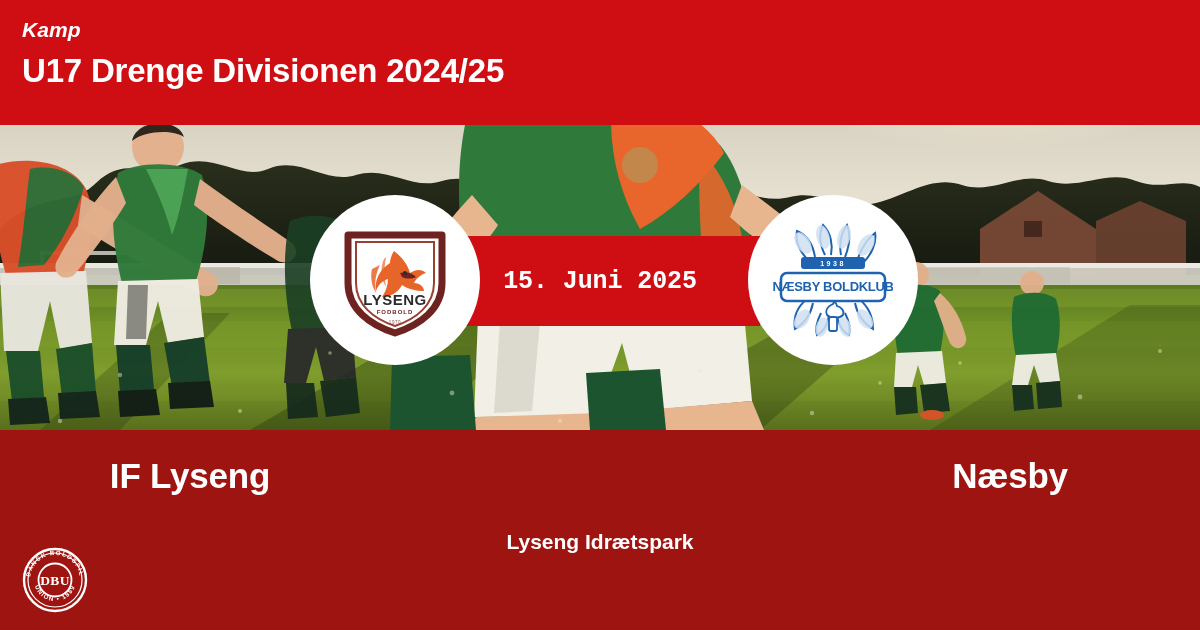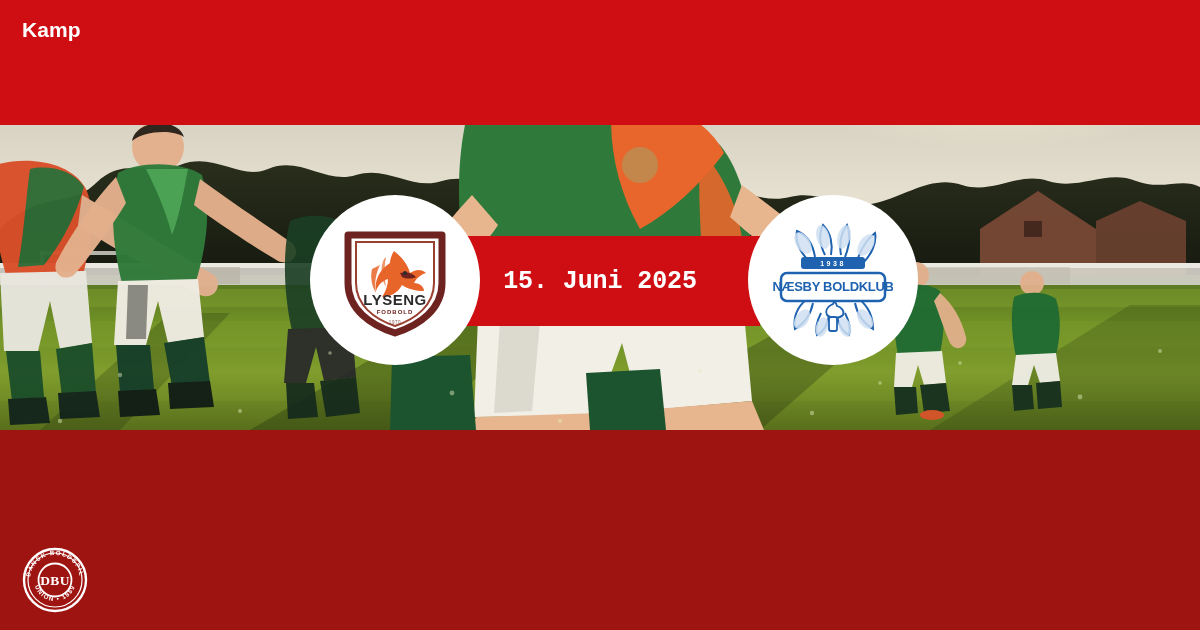--- a/index.html
+++ b/index.html
@@ -28,20 +28,21 @@
     width: 1200px; height: 125px;
     background: #CE0E13;
     padding: 18px 0 0 22px;
   }
   .kamp-label {
     color: #ffffff;
     font-size: 21px;
     font-weight: bold;
     letter-spacing: 0.1px;
     line-height: 1.1;
+    font-style: italic;
   }
   .competition-title {
     color: #ffffff;
     font-size: 33px;
     font-weight: bold;
     letter-spacing: -0.2px;
     margin-top: 12px;
     line-height: 1.1;
   }
 
@@ -137,20 +138,21 @@
   }
   .dbu-badge svg { display: block; }
 </style>
 </head>
 <body>
 
 <div class="poster">
 
   <div class="top-band">
     <div class="kamp-label">Kamp</div>
+    <div class="competition-title">U17 Drenge Divisionen 2024/25</div>
   </div>
 
   <div class="photo">
     <svg viewBox="0 0 1200 305" preserveAspectRatio="none">
       <defs>
         <linearGradient id="sky" x1="0" y1="0" x2="0" y2="1">
           <stop offset="0%" stop-color="#d9d3c4"></stop>
           <stop offset="60%" stop-color="#e6e0d0"></stop>
           <stop offset="100%" stop-color="#cfc7b2"></stop>
         </linearGradient>
@@ -361,20 +363,27 @@
       </g>
       <path d="M64,52 C70,50 76,52 80,56 C76,58 70,58 66,56 Z" fill="#6E2320"></path>
       <circle cx="69" cy="52" r="2" fill="#2B2B2B"></circle>
 
       <text x="59" y="84" text-anchor="middle" font-family="Liberation Sans, sans-serif" font-size="15" font-weight="bold" fill="#2B2B2B" letter-spacing="0.5">LYSENG</text>
       <text x="59" y="93" text-anchor="middle" font-family="Liberation Sans, sans-serif" font-size="6" font-weight="bold" fill="#6E2320" letter-spacing="1">FODBOLD</text>
       <text x="59" y="103" text-anchor="middle" font-family="Liberation Sans, sans-serif" font-size="4.5" fill="#8a5248" letter-spacing="0.6">1970</text>
     </svg>
   </div>
 
+  <div class="bottom">
+    <div class="teams-row">
+      <div class="team-name home">IF Lyseng</div>
+      <div class="team-name away">Næsby</div>
+    </div>
+    <div class="venue">Lyseng Idrætspark</div>
+  </div>
 
   <div class="dbu-badge">
     <svg width="70" height="70" viewBox="0 0 70 70">
       <defs>
         <path id="arcTop" d="M35,35 m-25,0 a25,25 0 1,1 50,0" fill="none"></path>
         <path id="arcBottom" d="M35,35 m-21,0 a21,21 0 1,0 42,0" fill="none"></path>
       </defs>
       <circle cx="35" cy="35" r="31" fill="none" stroke="#ffffff" stroke-width="2.4"></circle>
       <circle cx="35" cy="35" r="27" fill="none" stroke="#ffffff" stroke-width="1.2"></circle>
       <circle cx="35" cy="35" r="16.5" fill="none" stroke="#ffffff" stroke-width="1.8"></circle>

